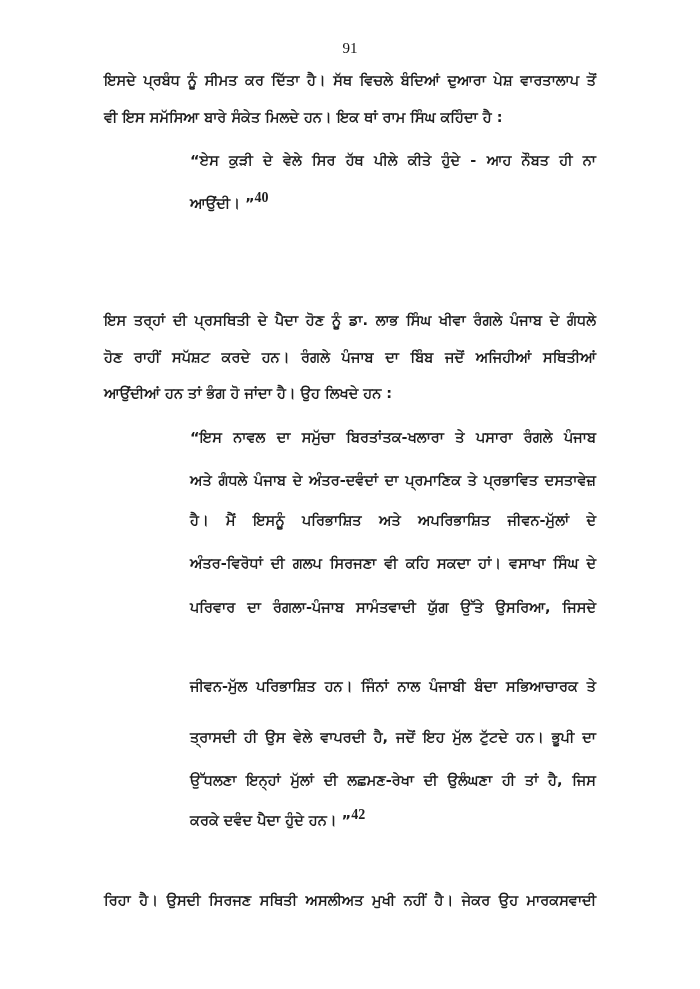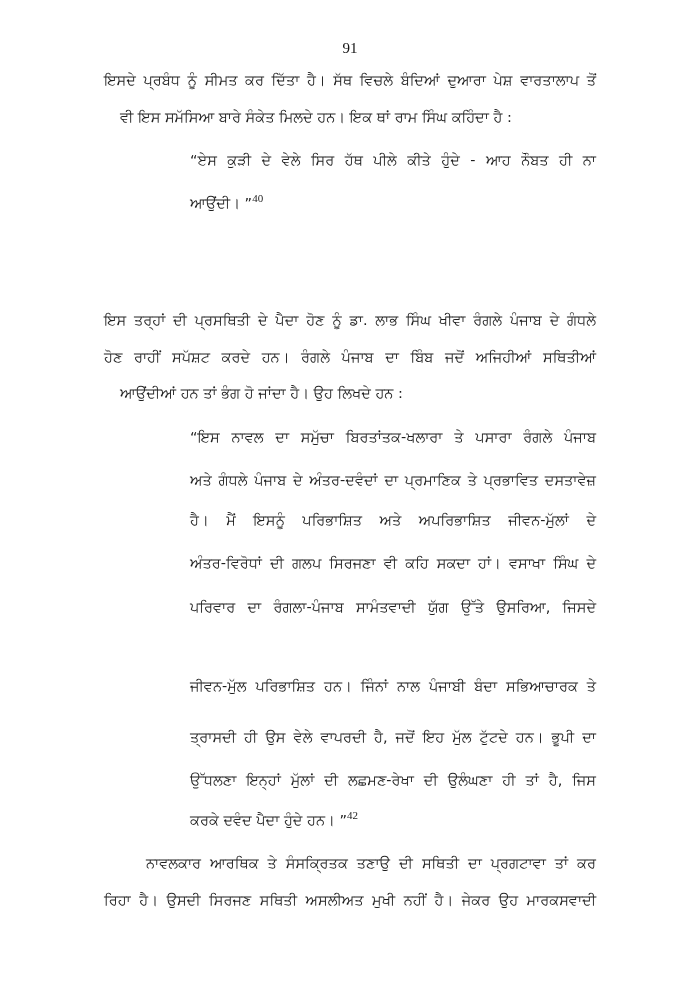--- a/index.html
+++ b/index.html
@@ -2,27 +2,27 @@
 <html><head>
   <meta charset="utf-8">
   <style>
     html, body { margin: 0; padding: 0; background: #ffffff; }
     body { width: 700px; height: 989px; position: relative; overflow: hidden;
            font-family: "DejaVu Sans", "Liberation Sans", sans-serif; color: #1a1a1a; }
     .page { position: absolute; left: 0; top: 0; width: 700px; height: 989px; background: #fff; }
     .page-number { position: absolute; top: 40px; left: 0; width: 700px; text-align: center;
                    font-family: "Liberation Serif", "DejaVu Serif", serif; font-size: 15px; color: #111; }
     .line { position: absolute; font-size: 14.5px; line-height: 20px; white-space: nowrap;
-            text-align: justify; text-align-last: justify; color: #1e1e1e; }
-    .line.last { text-align-last: left; margin-left: 16px; }
+            text-align: justify; text-align-last: justify; color: #1e1e1e; font-weight: bold; }
+    .line.last { text-align-last: left; }
     .full { left: 104px; width: 492px; }
     .indent-first { left: 146px; width: 450px; }
     .quote { left: 190px; width: 406px; }
     .quote-short { left: 190px; }
-    sup { font-family: "Liberation Serif", serif; font-size: 11px; vertical-align: super; line-height: 0; }
+    sup { font-family: "Liberation Serif", serif; font-size: 14px; vertical-align: super; line-height: 0; }
   </style>
 </head>
 <body>
 
 <div class="page">
   <div class="page-number">91</div>
 
   <div class="line full" style="top:70px">ਇਸਦੇ ਪ੍ਰਬੰਧ ਨੂੰ ਸੀਮਤ ਕਰ ਦਿੱਤਾ ਹੈ। ਸੱਥ ਵਿਚਲੇ ਬੰਦਿਆਂ ਦੁਆਰਾ ਪੇਸ਼ ਵਾਰਤਾਲਾਪ ਤੋਂ</div>
   <div class="line full last" style="top:107px">ਵੀ ਇਸ ਸਮੱਸਿਆ ਬਾਰੇ ਸੰਕੇਤ ਮਿਲਦੇ ਹਨ। ਇਕ ਥਾਂ ਰਾਮ ਸਿੰਘ ਕਹਿੰਦਾ ਹੈ :</div>
 
@@ -38,15 +38,14 @@
   <div class="line quote" style="top:427px">“ਇਸ ਨਾਵਲ ਦਾ ਸਮੁੱਚਾ ਬਿਰਤਾਂਤਕ-ਖਲਾਰਾ ਤੇ ਪਸਾਰਾ ਰੰਗਲੇ ਪੰਜਾਬ</div>
   <div class="line quote" style="top:470px">ਅਤੇ ਗੰਧਲੇ ਪੰਜਾਬ ਦੇ ਅੰਤਰ-ਦਵੰਦਾਂ ਦਾ ਪ੍ਰਮਾਣਿਕ ਤੇ ਪ੍ਰਭਾਵਿਤ ਦਸਤਾਵੇਜ਼</div>
   <div class="line quote" style="top:510px">ਹੈ। ਮੈਂ ਇਸਨੂੰ ਪਰਿਭਾਸ਼ਿਤ ਅਤੇ ਅਪਰਿਭਾਸ਼ਿਤ ਜੀਵਨ-ਮੁੱਲਾਂ ਦੇ</div>
   <div class="line quote" style="top:553px">ਅੰਤਰ-ਵਿਰੋਧਾਂ ਦੀ ਗਲਪ ਸਿਰਜਣਾ ਵੀ ਕਹਿ ਸਕਦਾ ਹਾਂ। ਵਸਾਖਾ ਸਿੰਘ ਦੇ</div>
   <div class="line quote" style="top:597px">ਪਰਿਵਾਰ ਦਾ ਰੰਗਲਾ-ਪੰਜਾਬ ਸਾਮੰਤਵਾਦੀ ਯੁੱਗ ਉੱਤੇ ਉਸਰਿਆ, ਜਿਸਦੇ</div>
   <div class="line quote" style="top:676px">ਜੀਵਨ-ਮੁੱਲ ਪਰਿਭਾਸ਼ਿਤ ਹਨ। ਜਿੰਨਾਂ ਨਾਲ ਪੰਜਾਬੀ ਬੰਦਾ ਸਭਿਆਚਾਰਕ ਤੇ</div>
   <div class="line quote" style="top:727px">ਤ੍ਰਾਸਦੀ ਹੀ ਉਸ ਵੇਲੇ ਵਾਪਰਦੀ ਹੈ, ਜਦੋਂ ਇਹ ਮੁੱਲ ਟੁੱਟਦੇ ਹਨ। ਭੂਪੀ ਦਾ</div>
   <div class="line quote" style="top:770px">ਉੱਧਲਣਾ ਇਨ੍ਹਾਂ ਮੁੱਲਾਂ ਦੀ ਲਛਮਣ-ਰੇਖਾ ਦੀ ਉਲੰਘਣਾ ਹੀ ਤਾਂ ਹੈ, ਜਿਸ</div>
   <div class="line quote-short" style="top:810px"><span>ਕਰਕੇ ਦਵੰਦ ਪੈਦਾ ਹੁੰਦੇ ਹਨ। ”</span><sup>42</sup></div>
 
-  <div class="line indent-first" style="top:853px">ਨਾਵਲਕਾਰ ਆਰਥਿਕ ਤੇ ਸੰਸਕ੍ਰਿਤਕ ਤਣਾਉ ਦੀ ਸਥਿਤੀ ਦਾ ਪ੍ਰਗਟਾਵਾ ਤਾਂ ਕਰ</div>
   <div class="line full" style="top:890px">ਰਿਹਾ ਹੈ। ਉਸਦੀ ਸਿਰਜਣ ਸਥਿਤੀ ਅਸਲੀਅਤ ਮੁਖੀ ਨਹੀਂ ਹੈ। ਜੇਕਰ ਉਹ ਮਾਰਕਸਵਾਦੀ</div>
 </div>
 
 </body></html>

